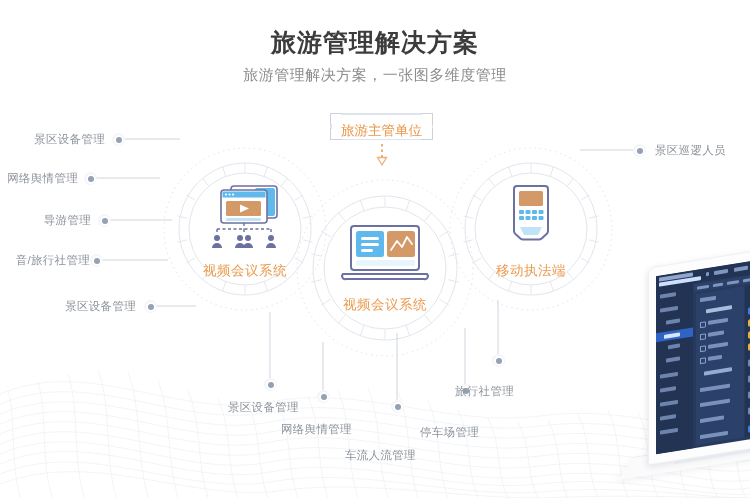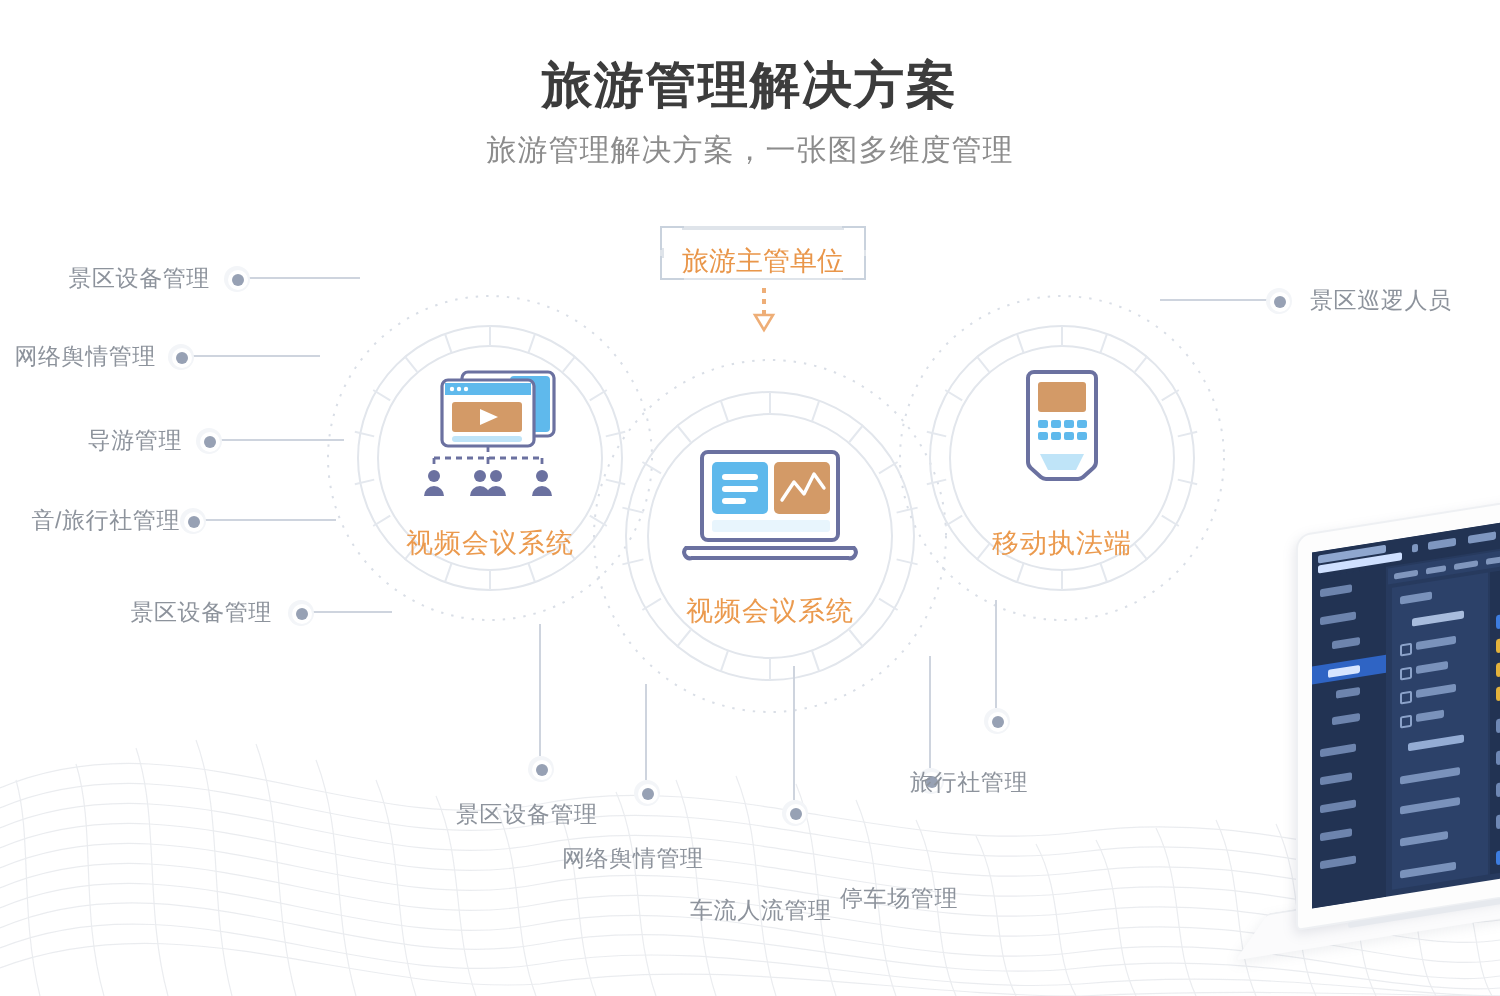--- a/index.html
+++ b/index.html
@@ -349,21 +349,21 @@
   <div class="dot" style="left:264px;top:378px;"></div>
   <div class="lbl" style="left:228px;top:400px;">景区设备管理</div>
 
   <div class="dot" style="left:317px;top:390px;"></div>
   <div class="lbl" style="left:281px;top:422px;">网络舆情管理</div>
 
   <div class="dot" style="left:391px;top:400px;"></div>
   <div class="lbl" style="left:345px;top:448px;font-family:Liberation Serif, serif;">车流人流管理</div>
 
   <div class="dot" style="left:459px;top:384px;"></div>
-  <div class="lbl" style="left:420px;top:442px;">停车场管理</div>
+  <div class="lbl" style="left:420px;top:425px;">停车场管理</div>
 
   <div class="dot" style="left:492px;top:354px;"></div>
   <div class="lbl" style="left:455px;top:384px;">旅行社管理</div>
 
   <div class="laptop">
     <div class="keyb"></div>
     <div class="lidshell">
       <div class="screen">
 
         <div class="scr-top">

